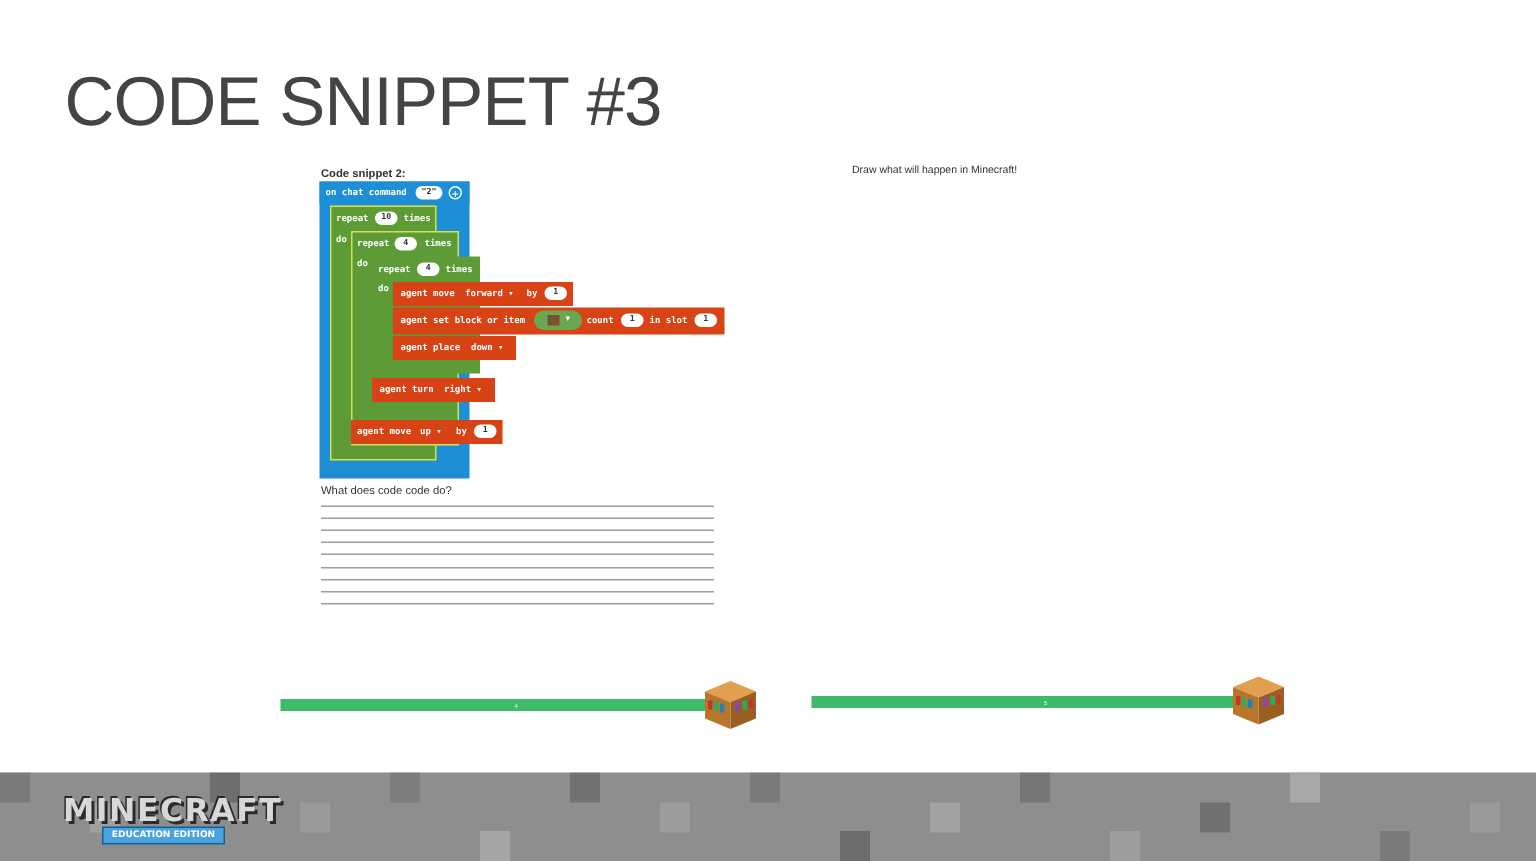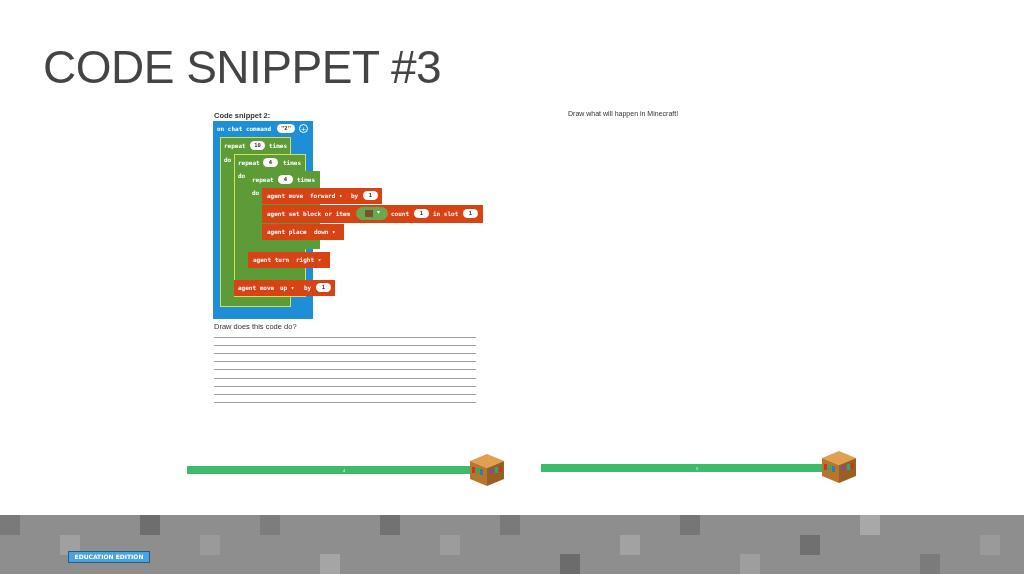--- a/index.html
+++ b/index.html
@@ -79,21 +79,21 @@
   <div class="blk red" style="left:248px;top:252px;width:82px;height:16px;"></div>
   <div class="txt" style="left:253px;top:256px;">agent turn</div>
   <div class="txt" style="left:296px;top:256px;">right ▾</div>
 
   <div class="blk red" style="left:234px;top:280px;width:101px;height:16px;"></div>
   <div class="txt" style="left:238px;top:284px;">agent move</div>
   <div class="txt" style="left:280px;top:284px;">up ▾</div>
   <div class="txt" style="left:304px;top:284px;">by</div>
   <div class="pill" style="left:316px;top:283px;width:15px;height:9px;line-height:9px;">1</div>
 
-  <div class="doc-label" style="left:214px;top:322px;font-weight:normal;font-size:7.5px;">Draw does this code do?</div>
+  <div class="doc-label" style="left:214px;top:322px;font-weight:normal;font-size:7.5px;">What does code code do?</div>
 
   <div>
     <div class="line" style="top:337px;"></div>
     <div class="line" style="top:345px;"></div>
     <div class="line" style="top:353px;"></div>
     <div class="line" style="top:361px;"></div>
     <div class="line" style="top:369px;"></div>
     <div class="line" style="top:378px;"></div>
     <div class="line" style="top:386px;"></div>
     <div class="line" style="top:394px;"></div>
@@ -151,14 +151,15 @@
   <div class="tile" style="left:620px;top:20px;background:#a2a2a2;"></div>
   <div class="tile" style="left:680px;top:0;background:#767676;"></div>
   <div class="tile" style="left:740px;top:39px;background:#9e9e9e;"></div>
   <div class="tile" style="left:800px;top:20px;background:#707070;"></div>
   <div class="tile" style="left:860px;top:0;background:#a8a8a8;"></div>
   <div class="tile" style="left:920px;top:39px;background:#7b7b7b;"></div>
   <div class="tile" style="left:980px;top:20px;background:#9a9a9a;"></div>
 </div>
 
 <div class="logo">
+  <div style="position:absolute;left:0;top:0;width:130px;height:22px;font-family:'DejaVu Sans', sans-serif;font-weight:bold;font-size:21px;color:#d8d8d8;letter-spacing:1px;text-shadow:2px 2px 0 #2b2b2b,-1px -1px 0 #2b2b2b;">MINECRAFT</div>
   <div style="position:absolute;left:26px;top:23px;width:80px;height:10px;background:#4aa3df;border:1px solid #1d5f8a;font-family:'DejaVu Sans', sans-serif;font-size:6px;font-weight:bold;color:#fff;text-align:center;line-height:10px;">EDUCATION EDITION</div>
 </div>
 
 </body></html>

